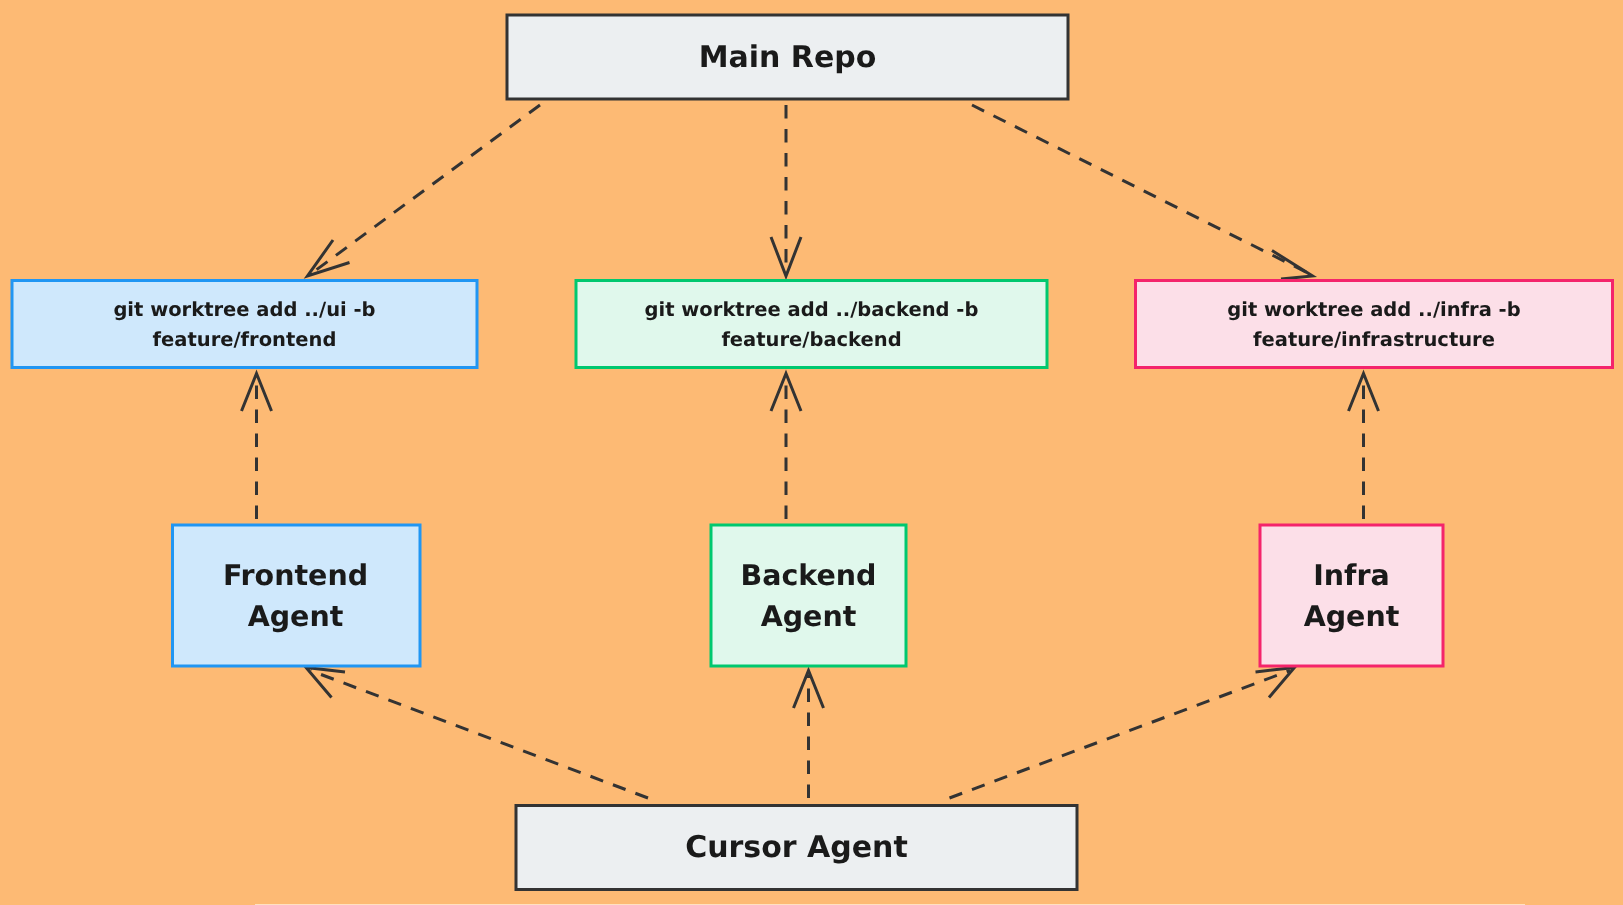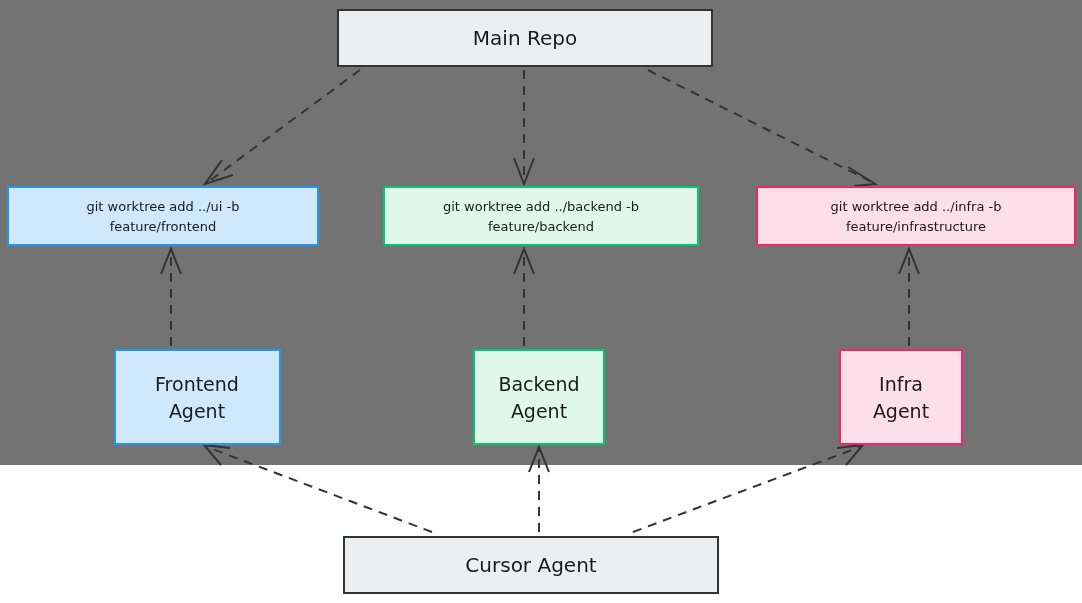--- a/index.html
+++ b/index.html
@@ -9,22 +9,23 @@
   }
   body {
     width: 1082px;
     height: 603px;
     font-family: "DejaVu Sans", sans-serif;
     overflow: hidden;
   }
   #diagram-root {
     position: relative;
     width: 1082px;
-    height: 465px;
-    background: #737373;
+    height: 603px;
+    background: #fdba74;
+    font-weight: bold;
   }
   svg.diagram-canvas {
     display: block;
     width: 1082px;
     height: 603px;
   }
   .node-rect {
     stroke-width: 2px;
   }
   .node-label {

